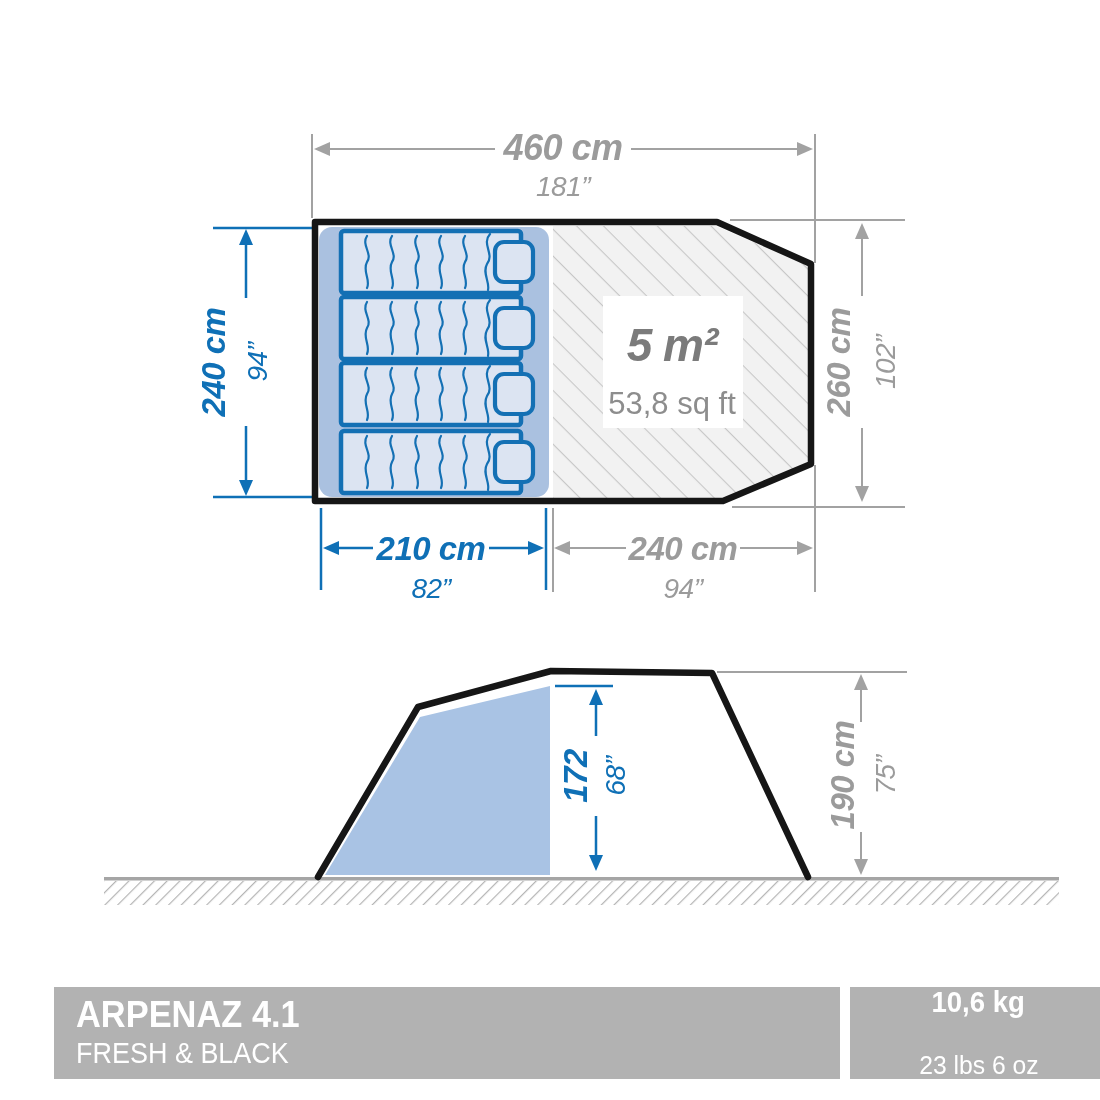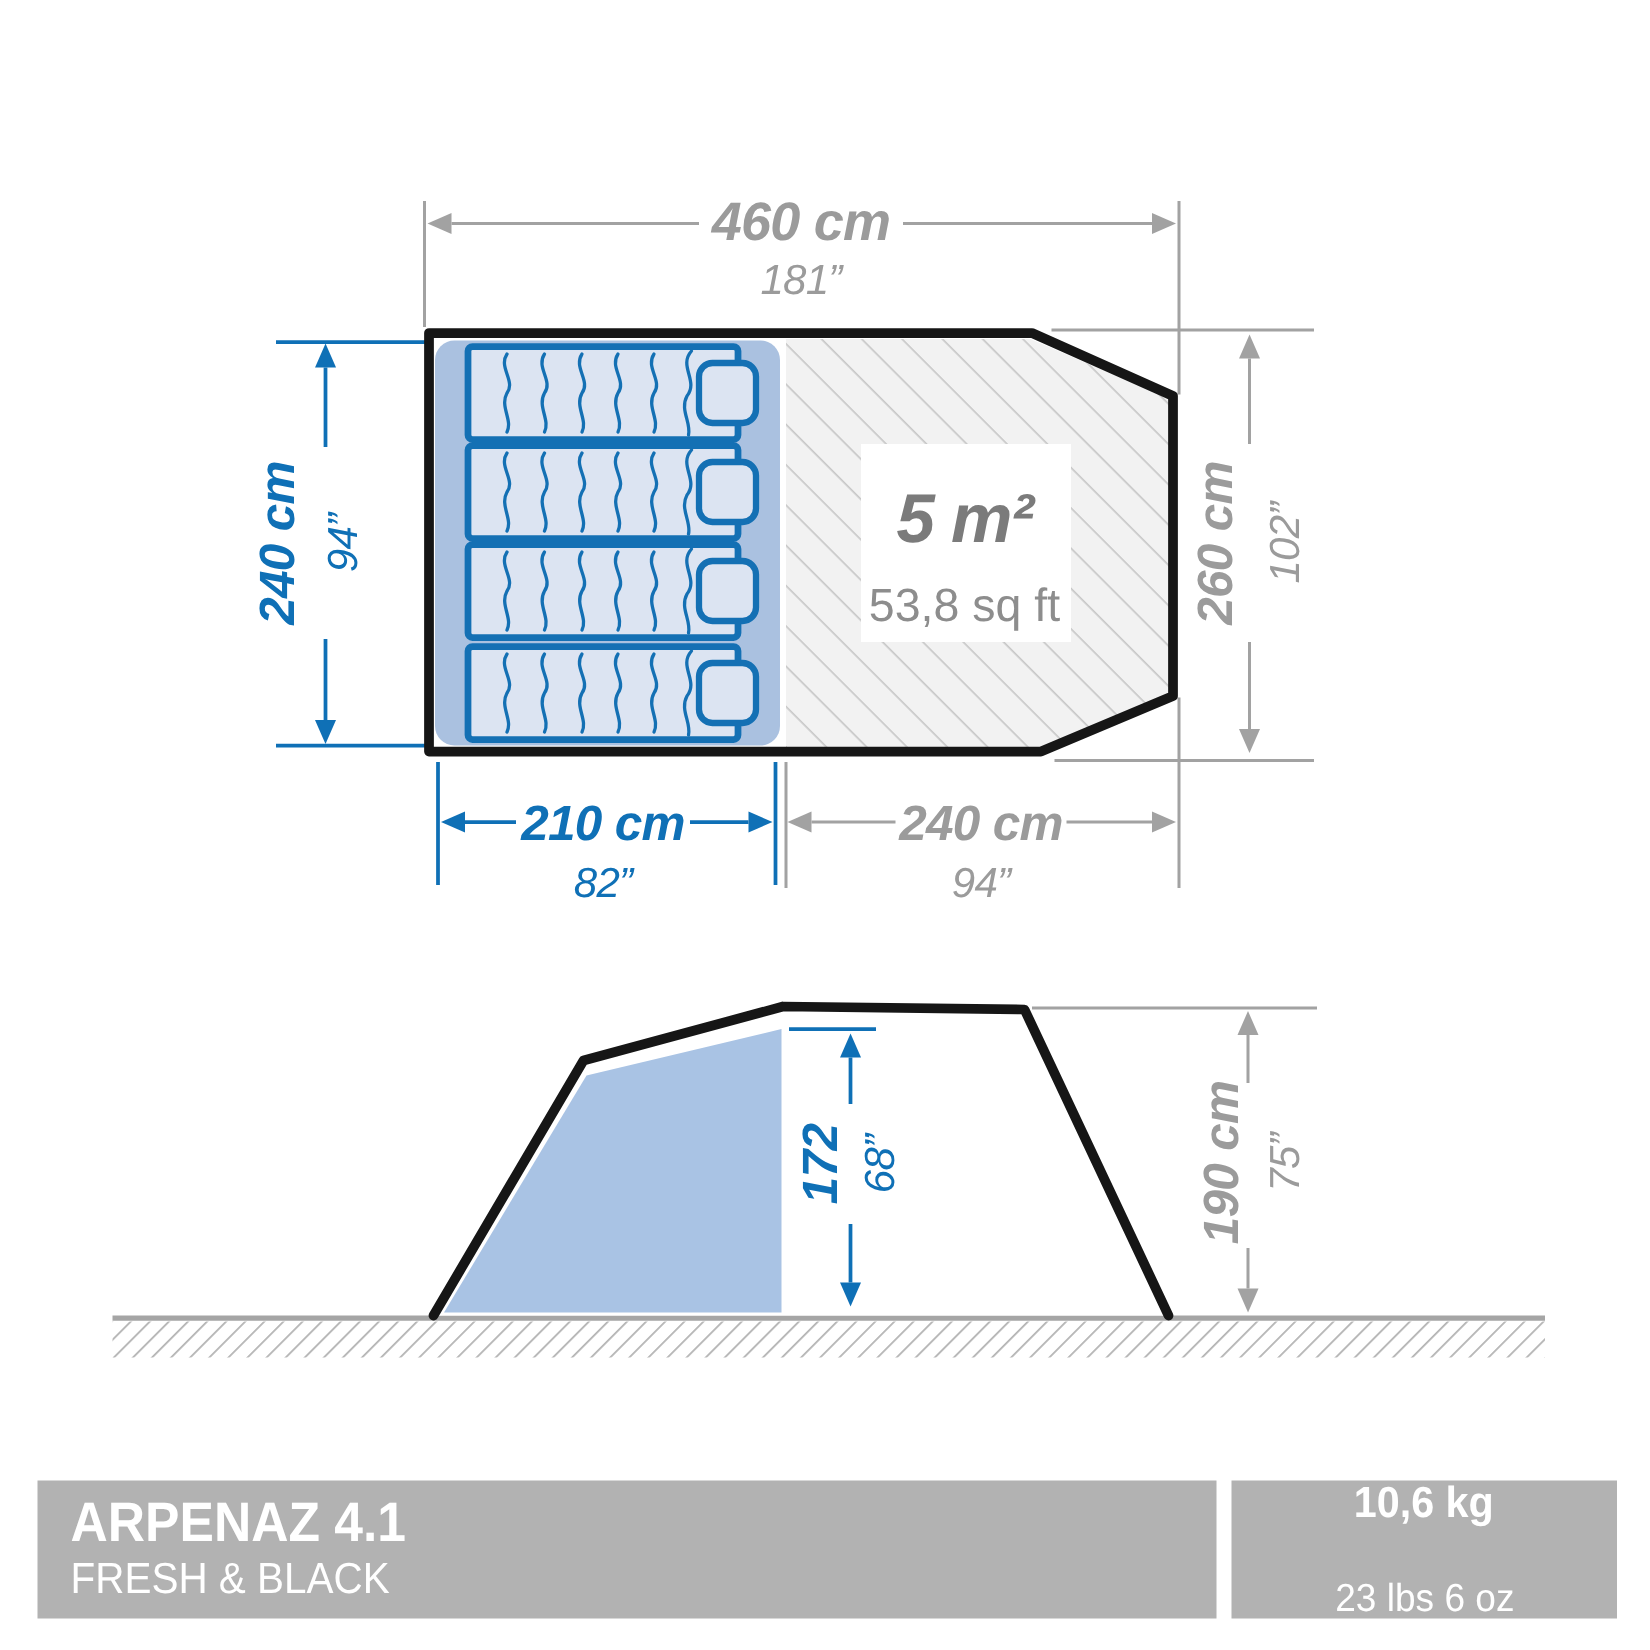--- a/index.html
+++ b/index.html
@@ -1,16 +1,16 @@
 <!DOCTYPE html>
 <html><head>
 <meta charset="utf-8">
 <style>
   html,body{margin:0;padding:0;background:#fff;width:1100px;height:1100px;overflow:hidden;}
-  .stage{position:relative;width:960px;height:1100px;font-family:"Liberation Sans",sans-serif;}
+  .stage{position:relative;width:960px;height:1100px;font-family:"Liberation Sans",sans-serif;margin-left:29px;}
   svg{position:absolute;left:0;top:0;}
   svg text{font-family:"Liberation Sans",sans-serif;}
   .t-cm{font-weight:bold;font-style:italic;font-size:33px;letter-spacing:-0.5px;}
   .t-cm-big{font-weight:bold;font-style:italic;font-size:36px;letter-spacing:-0.5px;}
   .t-in{font-style:italic;font-size:28px;letter-spacing:-0.5px;}
   .gray{fill:#9b9b9b;}
   .blue{fill:#0f70b6;}
   .t-area-big{font-weight:bold;font-style:italic;font-size:46px;fill:#7b7b7b;letter-spacing:-1px;}
   .t-area-small{font-size:31px;fill:#8d8d8d;}
   .dimline-gray{stroke:#a2a2a2;stroke-width:2;fill:none;}

